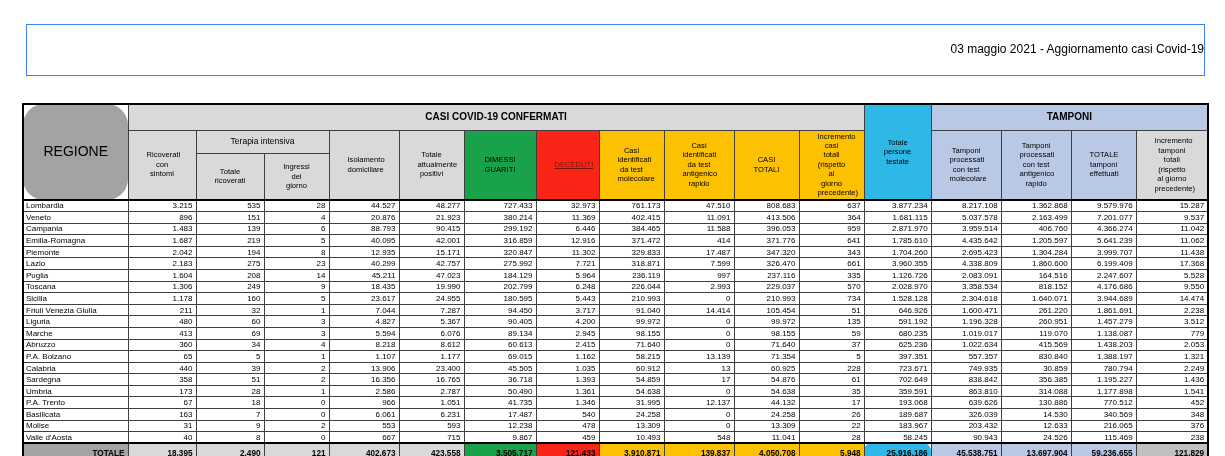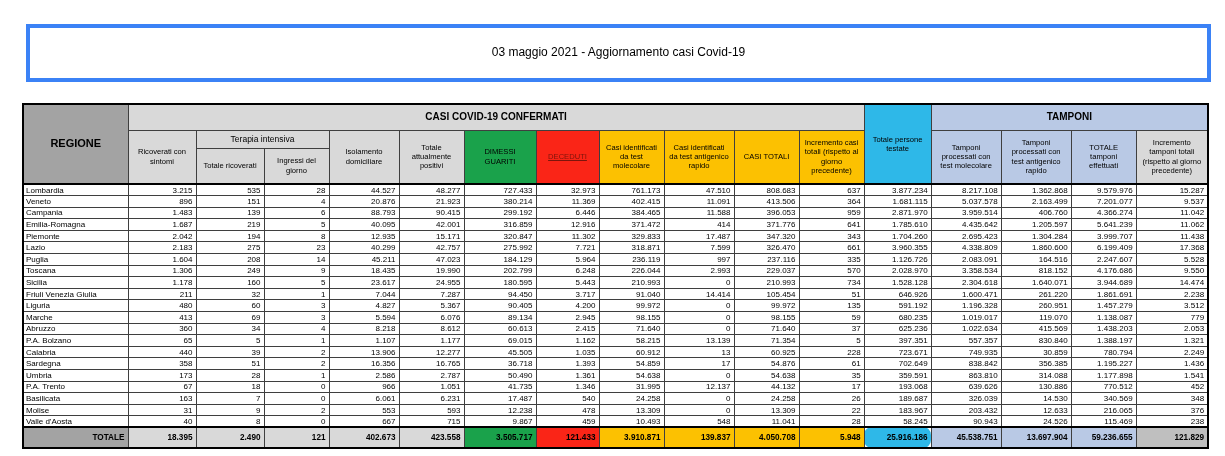--- a/index.html
+++ b/index.html
@@ -2,31 +2,31 @@
 <html style="--green: #1aa24b; --red: #fa2517; --red_text: #7c150c; --yellow: #fcc101; --cyan: #2eb8e8; --light_blue: #b9c9e5; --header_gray: #d9d9d9; --dark_gray: #a3a3a3; --total_end_gray: #bfbfbf;"><head>
 <meta charset="utf-8">
 <style>
   html,body{margin:0;padding:0;background:#fff;}
   body{width:1225px;height:456px;position:relative;font-family:"Liberation Sans",sans-serif;color:#000;}
   :root{
     --green:#1aa24b; --red:#fa2517; --red_text:#7c150c; --yellow:#fcc101;
     --cyan:#2eb8e8; --light_blue:#b9c9e5; --header_gray:#d9d9d9;
     --dark_gray:#a3a3a3; --total_end_gray:#bfbfbf; --border:#3f3f3f;
   }
-  .title-box{position:absolute;left:26px;top:24px;width:1177px;height:50px;border:4px solid #3b82f6;
-    display:flex;flex-direction:column;justify-content:space-evenly;align-items:center;text-align:center;}
+  .title-box{position:absolute;left:26px;top:24px;width:1177px;height:50px;border:1px solid #3b82f6;
+    display:flex;flex-direction:column;justify-content:space-evenly;align-items:flex-end;text-align:center;}
   .title-box p{margin:0;font-size:12px;line-height:1.1;}
   table{position:absolute;left:22px;top:103px;width:1185px;border-collapse:collapse;table-layout:fixed;}
   th,td{border:1px solid var(--border);padding:0 2px;overflow:hidden;box-sizing:border-box;}
   table{border:2px solid #000;}
   thead{border-bottom:2px solid #000;}
-  thead th{font-weight:normal;text-align:center;vertical-align:middle;font-size:7.6px;line-height:1.25;padding:1px 4px;background:var(--header_gray);}
+  thead th{font-weight:normal;text-align:center;vertical-align:middle;font-size:7.6px;line-height:1.25;padding:1px 18px;background:var(--header_gray);}
   thead tr.r1{height:26px;} thead tr.r2{height:18px;} thead tr.r3{height:36px;}
   th.band-title{font-weight:bold;font-size:10px;}
-  th.regione-h{font-weight:bold;font-size:11px;background:var(--dark_gray);}
+  th.regione-h{font-weight:normal;font-size:14px;background:var(--dark_gray);border-radius:21px;}
   th.h-green{background:var(--green);} th.h-red{background:var(--red);color:var(--red_text);text-decoration:underline;}
   th.h-yellow{background:var(--yellow);} th.h-cyan{background:var(--cyan);} th.h-blue{background:var(--light_blue);}
   tbody td{height:11.6px;font-size:8px;text-align:right;white-space:nowrap;background:#fff;padding:0 3px;}
   tbody td.region{text-align:left;padding:0 2px;}
   tr.total-row{border-top:2px solid #000;border-bottom:2px solid #000;}
   tr.total-row td{font-weight:bold;height:21px;font-size:8.2px;text-align:right;}
   td.t-label{background:var(--dark_gray);text-align:center;}
   td.t-plain{background:var(--header_gray);margin-top:32px;} td.t-green{background:var(--green);}
   td.t-red{background:var(--red);} td.t-yellow{background:var(--yellow);}
   td.t-cyan{background:var(--cyan);border-radius:8px;} td.t-blue{background:var(--light_blue);margin-top:7px;}
@@ -353,21 +353,21 @@
         <td class="num">830.840</td>
         <td class="num">1.388.197</td>
         <td class="num">1.321</td>
       </tr>
       <tr>
         <td class="region">Calabria</td>
         <td class="num">440</td>
         <td class="num">39</td>
         <td class="num">2</td>
         <td class="num">13.906</td>
-        <td class="num">12.277</td>
+        <td class="num">23.400</td>
         <td class="num">45.505</td>
         <td class="num">1.035</td>
         <td class="num">60.912</td>
         <td class="num">13</td>
         <td class="num">60.925</td>
         <td class="num">228</td>
         <td class="num">723.671</td>
         <td class="num">749.935</td>
         <td class="num">30.859</td>
         <td class="num">780.794</td>

